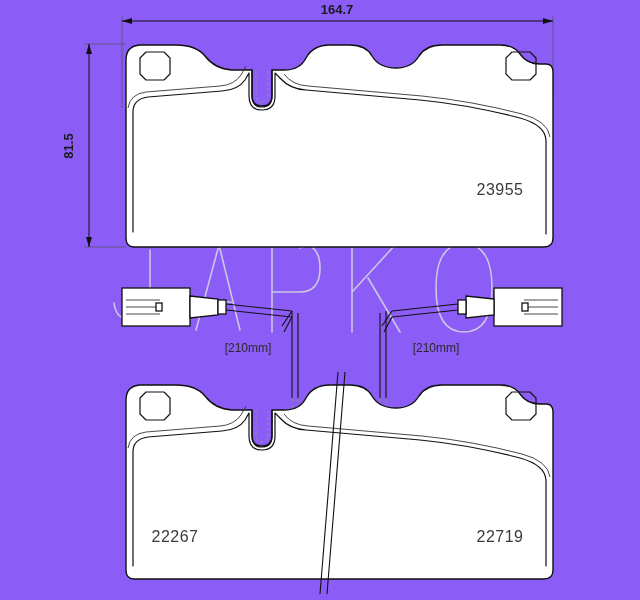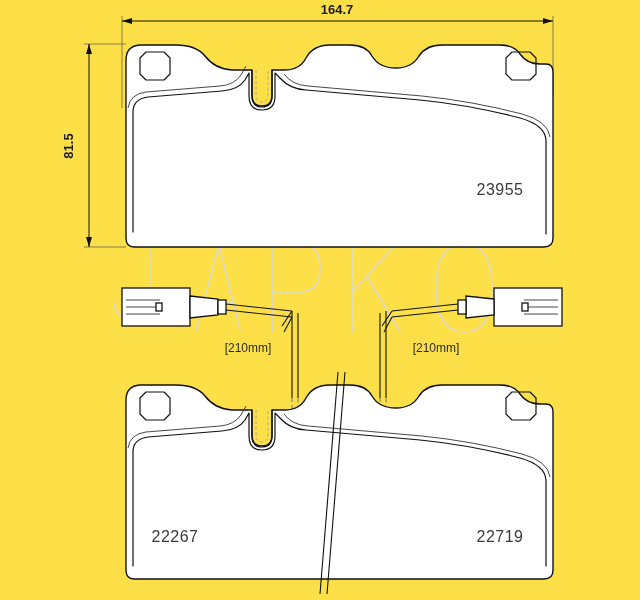--- a/index.html
+++ b/index.html
@@ -7,21 +7,21 @@
     padding: 0;
     background: #ffffff;
   }
   body {
     font-family: "Liberation Sans", sans-serif;
   }
   #page {
     position: relative;
     width: 640px;
     height: 600px;
-    background: #fde047;
+    background: #8b5cf6;
     overflow: hidden;
   }
   #drawing {
     position: absolute;
     left: 0;
     top: 0;
     width: 640px;
     height: 600px;
   }
   .dimtext {

